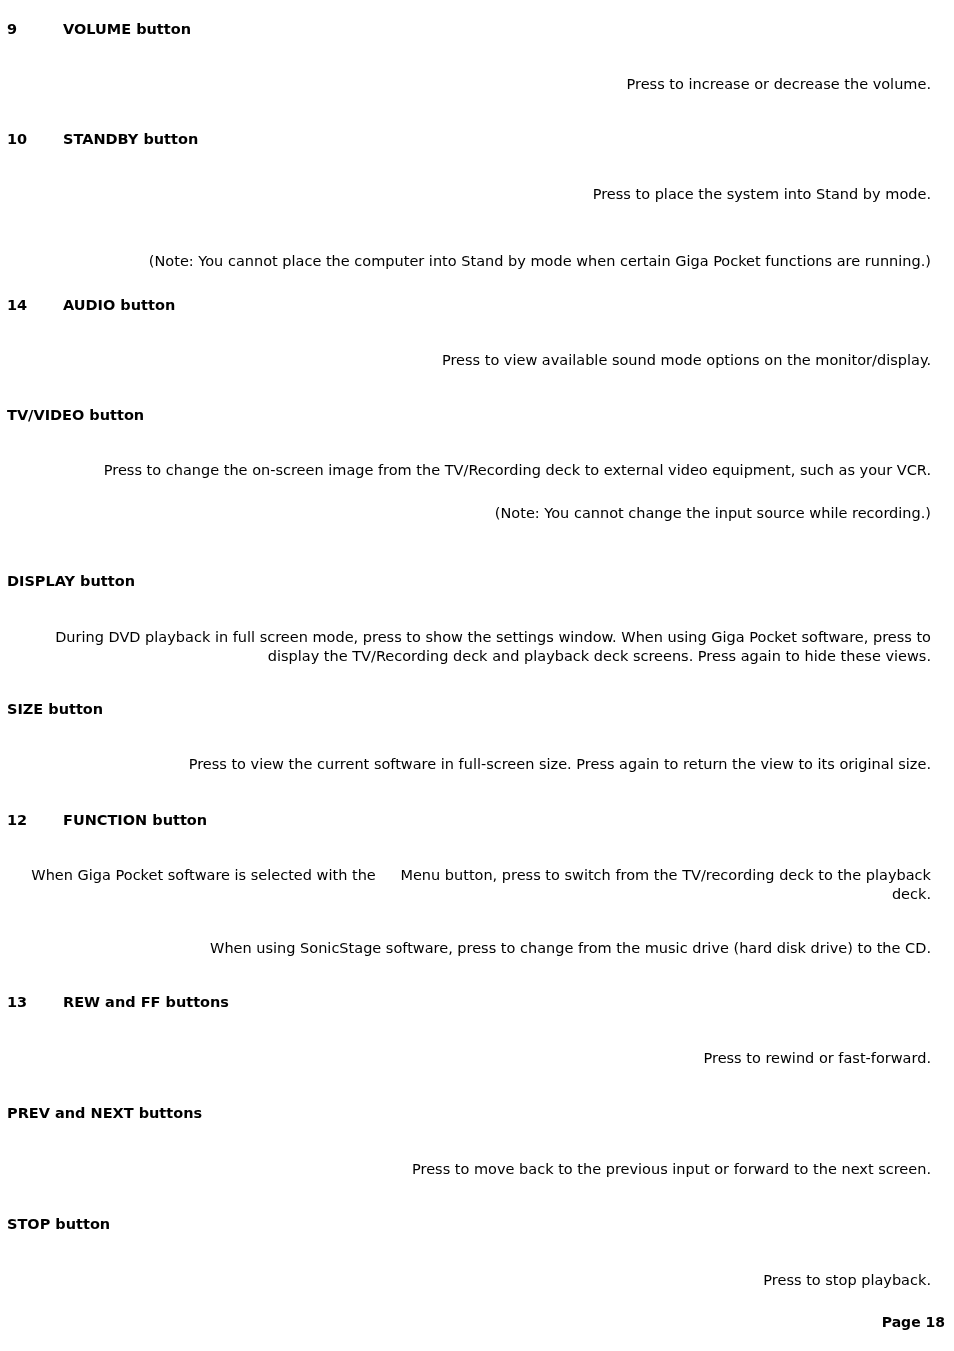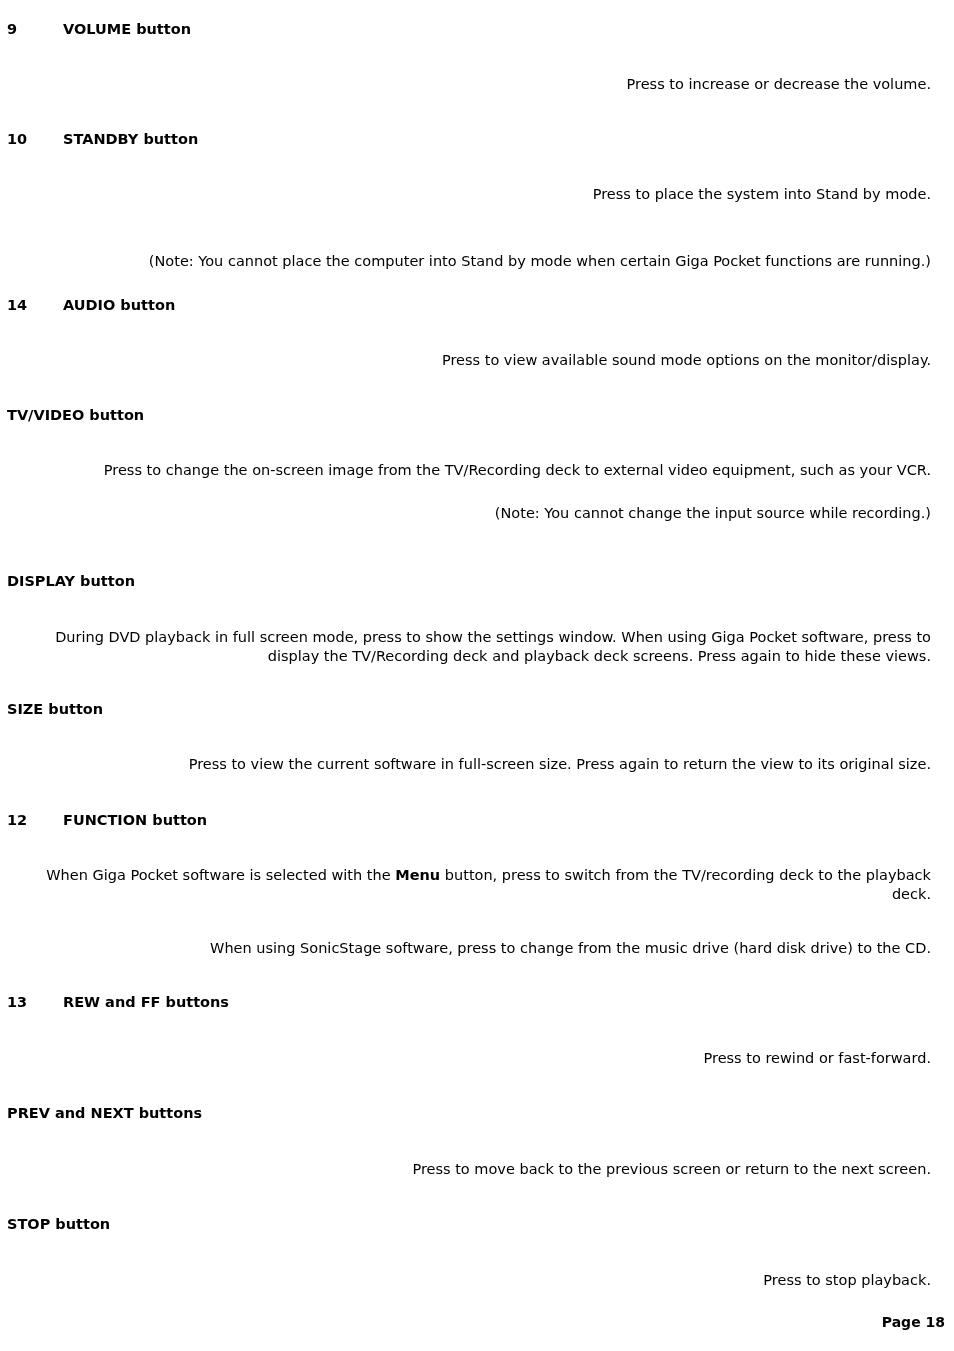--- a/index.html
+++ b/index.html
@@ -51,21 +51,22 @@
   
   .para {
     font-size: 14.5px;
     font-weight: normal;
     line-height: 19px;
     color: #000000;
     text-align: right;
   }
   .para b,
   .para .strong {
-    font-weight: bold;
+    font-weight: normal;
+    margin-left: 20px;
   }
 
   
   .blk { position: absolute; left: 0; width: 924px; }
 
   
   .footer {
     position: absolute;
     right: 9px;
     top: 1313px;
@@ -131,21 +132,21 @@
     <div class="blk" style="top:993px;">
       <div class="heading">
         <span class="num">13</span><span>REW and FF buttons</span>
       </div>
     </div>
     <div class="blk para" style="top:1049px;">Press to rewind or fast-forward.</div>
 
     <div class="blk" style="top:1104px;">
       <div class="heading"><span>PREV and NEXT buttons</span></div>
     </div>
-    <div class="blk para" style="top:1160px;">Press to move back to the previous screen or return to the next screen.</div>
+    <div class="blk para" style="top:1160px;">Press to move back to the previous input or forward to the next screen.</div>
 
     <div class="blk" style="top:1215px;">
       <div class="heading"><span>STOP button</span></div>
     </div>
     <div class="blk para" style="top:1271px;">Press to stop playback.</div>
 
   </div>
 
   <div class="footer">Page 18</div>
 </div>

